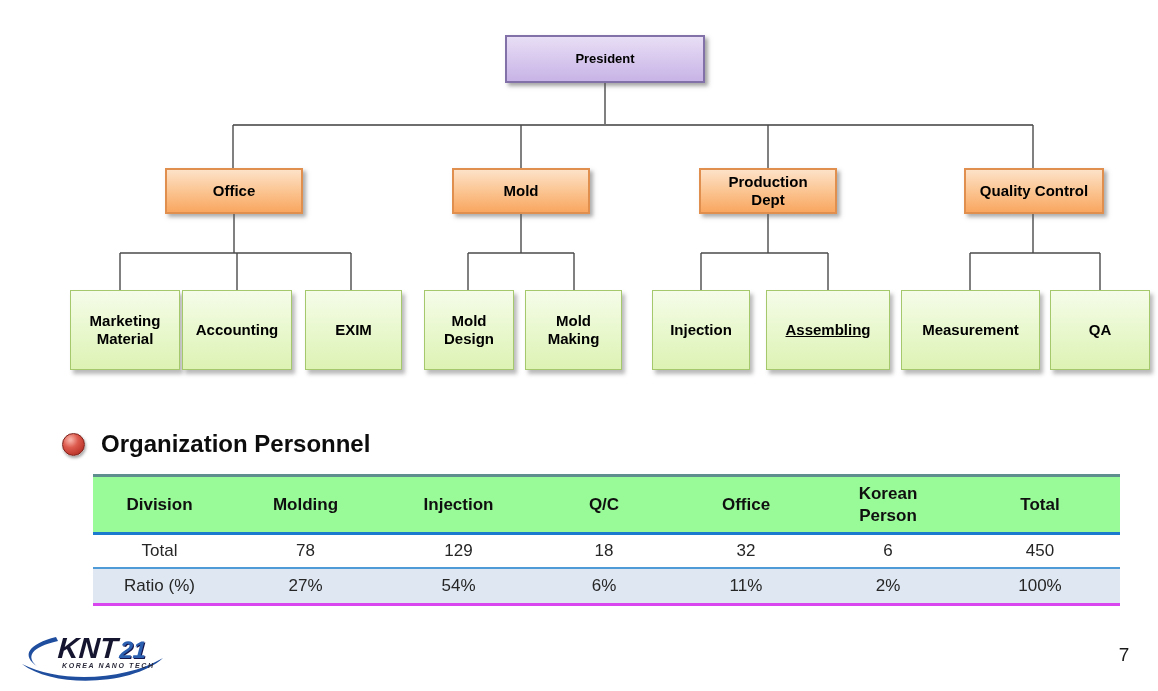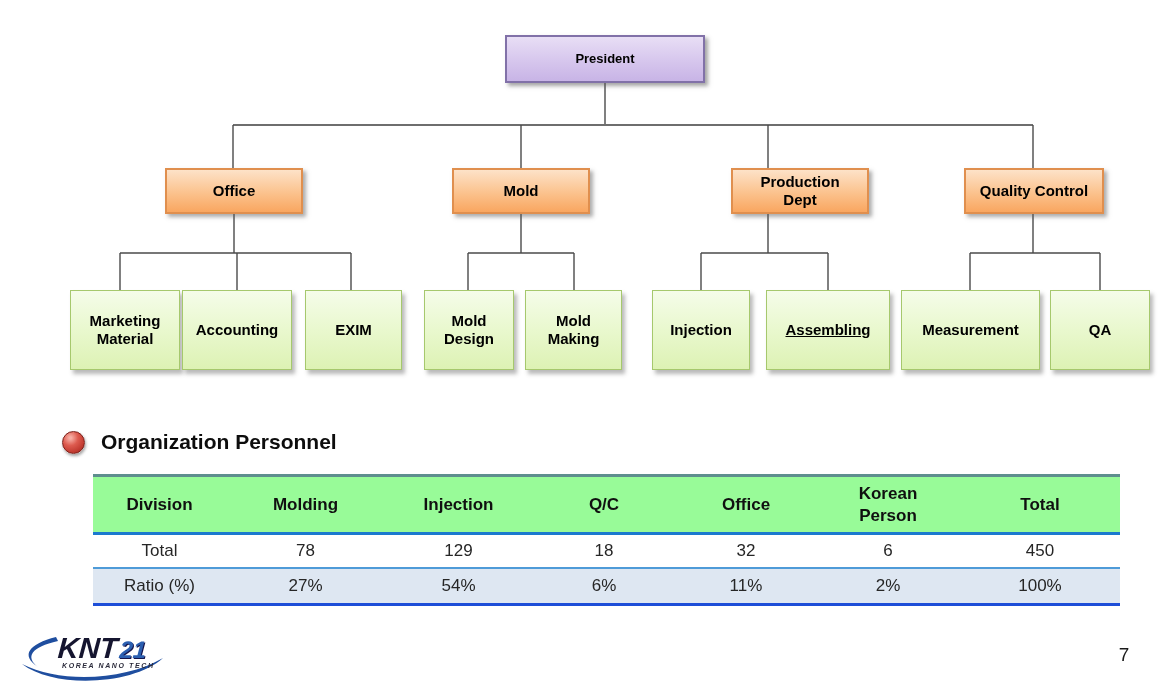--- a/index.html
+++ b/index.html
@@ -12,21 +12,21 @@
           text-align:center; font-weight:700; color:#000; white-space:pre-line;
           line-height:1.18; }
   .president { left:505px; top:35px; width:200px; height:48px; font-size:13px;
           background:linear-gradient(180deg,#E8DEF5 0%,#D6C6ED 55%,#C8B4E6 100%);
           border:2px solid #8171A8; box-shadow:3px 3px 4px rgba(90,90,90,.55); }
   .dept { top:168px; height:46px; font-size:15px;
           background:linear-gradient(180deg,#FDE2C8 0%,#FBC28D 55%,#F9A660 100%);
           border:2px solid #E08F4E; box-shadow:3px 3px 4px rgba(90,90,90,.5); }
   .dept-office  { left:165px; width:138px; }
   .dept-mold    { left:452px; width:138px; }
-  .dept-prod    { left:699px; width:138px;margin-left:32px; }
+  .dept-prod    { left:699px; width:138px; }
   .dept-qc      { left:964px; width:140px; }
   .unit { top:290px; height:80px; font-size:15px;
           background:linear-gradient(180deg,#F5FCE9 0%,#E9F8CE 50%,#DDF2B4 100%);
           border:1.5px solid #A6C86D; box-shadow:3px 4px 4px rgba(100,100,100,.45); }
   .unit-marketing   { left:70px;   width:110px; }
   .unit-accounting  { left:182px;  width:110px; }
   .unit-exim        { left:305px;  width:97px;  }
   .unit-molddesign  { left:424px;  width:90px;  }
   .unit-moldmaking  { left:525px;  width:97px;  }
   .unit-injection   { left:652px;  width:98px;  }
@@ -39,33 +39,33 @@
   .connector-svg line { stroke:#4A4A4A; stroke-width:1.4; }
   .connector-svg line.lvl1 { stroke:#6E6E6E; stroke-width:1.8; }
 
   
   .section-header { position:absolute; left:62px; top:430px; display:flex;
                     align-items:center; gap:16px; }
   .bullet-ball { width:23px; height:23px; border-radius:50%;
         background:radial-gradient(circle at 35% 28%, #F6ACA2 6%, #E2635.7% , #DD5B4F 35%, #C23B31 70%, #8E2720 100%);
         background:radial-gradient(circle at 35% 28%, #F6ACA2 6%, #DD5B4F 38%, #C23B31 70%, #8E2720 100%);
         border:1px solid #7A201A; box-shadow:1px 2px 3px rgba(0,0,0,.35); }
-  .section-title { font-size:21px; font-weight:700; color:#0d0d0d; }
+  .section-title { font-size:24px; font-weight:700; color:#0d0d0d; }
 
   
   .personnel-table { position:absolute; left:93px; top:474px; width:1027px;
                      border-collapse:collapse; table-layout:fixed; }
   .personnel-table th { background:#98FB98; height:58px; vertical-align:middle;
         border-top:3px solid #5E8E8E; border-bottom:3px solid #1B79CE;
         font-size:17px; font-weight:700; color:#101010; text-align:center;
         white-space:pre-line; line-height:1.25; }
   .personnel-table td { font-size:17px; color:#262626; text-align:center;
         vertical-align:middle; font-weight:400; }
   .row-total td { background:#ffffff; height:34px; border-bottom:2px solid #4E9BD8; }
-  .row-ratio td { background:#DEE7F2; height:37px; border-bottom:3px solid #1d4ed8; }
+  .row-ratio td { background:#DEE7F2; height:37px; border-bottom:3px solid #d946ef; }
 
   
   .logo { position:absolute; left:16px; top:626px; width:155px; height:60px; }
   .logo svg { position:absolute; left:0; top:0; }
   .logo-knt { position:absolute; left:42px; top:6px; font-size:29px; font-weight:700;
               font-style:italic; letter-spacing:0px; color:#15152F;
               transform:skewX(-4deg); text-shadow:1px 1px 0 #fff; }
   .logo-21  { color:#2B5FB0; font-size:24px; margin-left:2px;
               text-shadow:1px 1px 0 #14144B; }
   .logo-sub { position:absolute; left:46px; top:36px; font-size:7px; font-weight:700;

